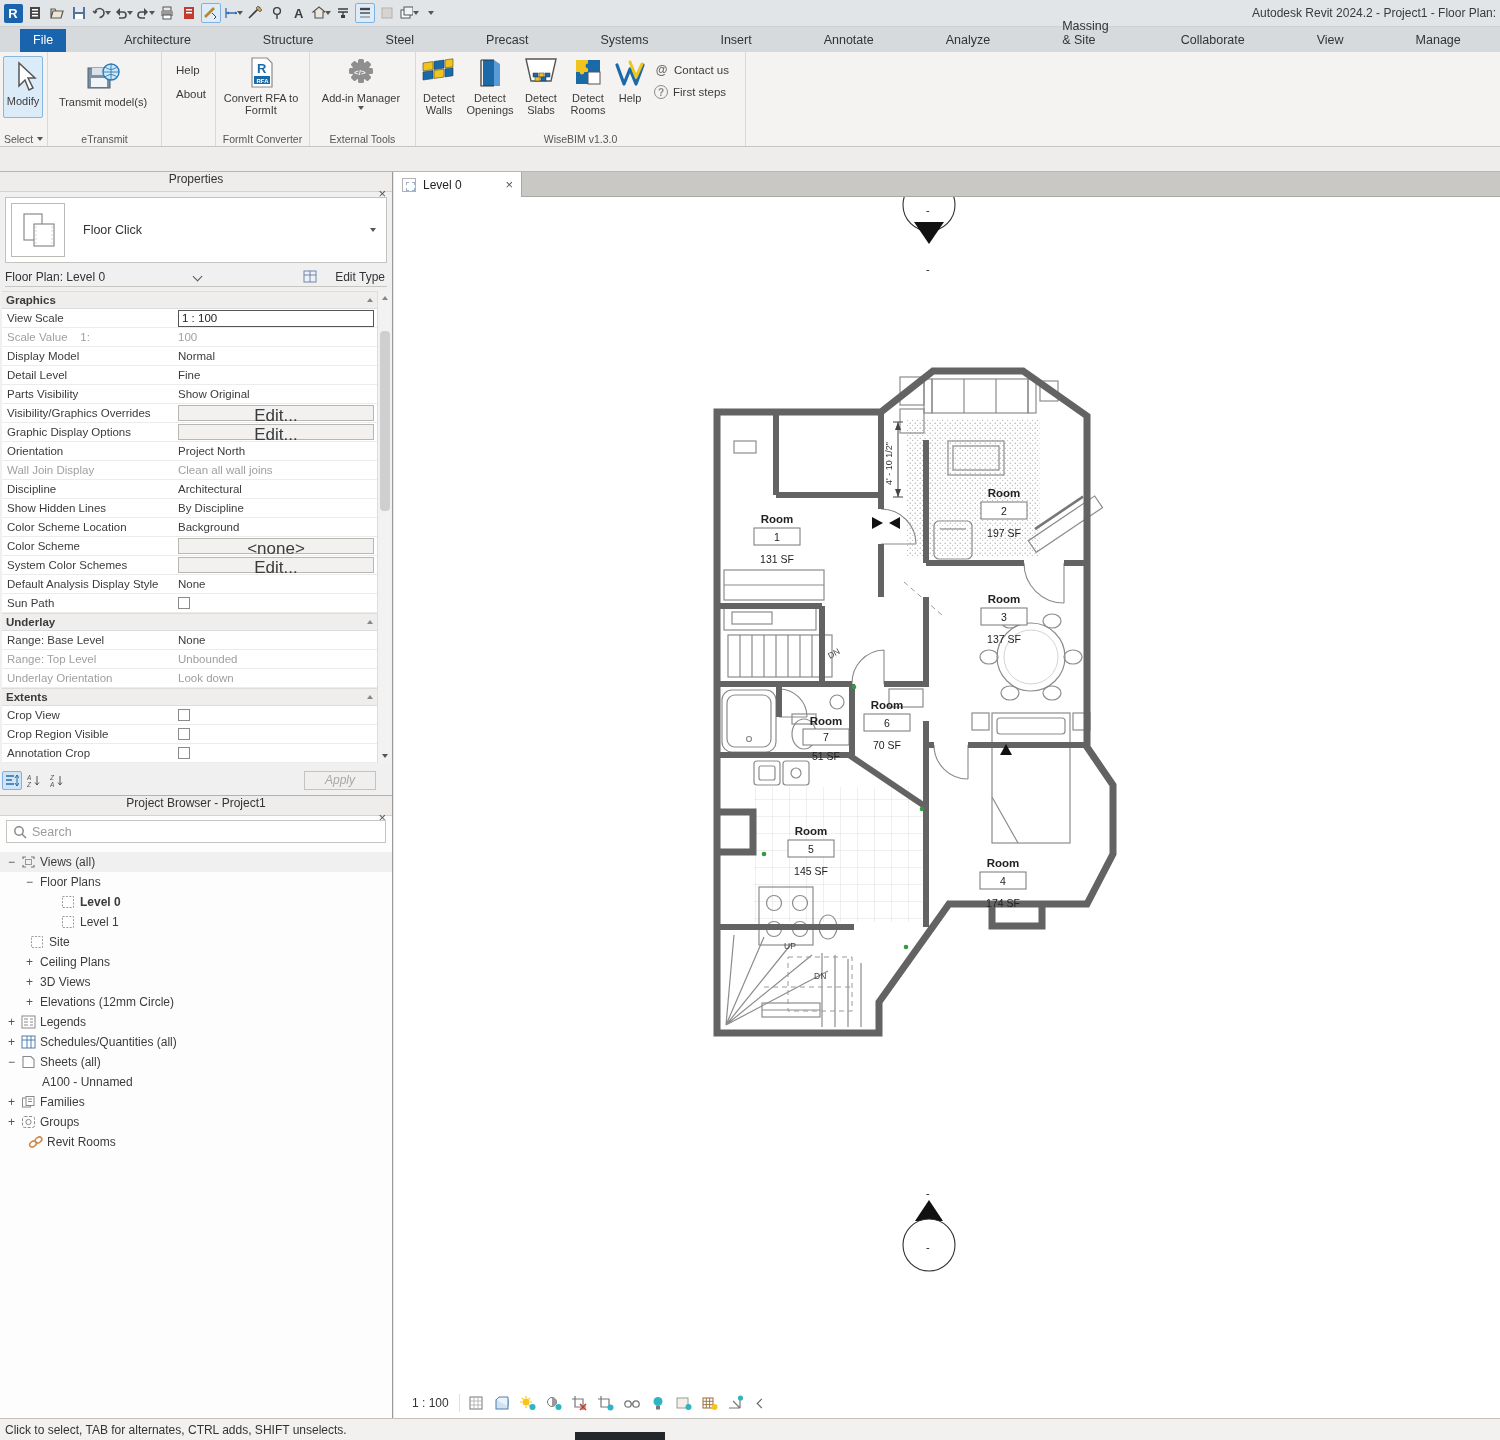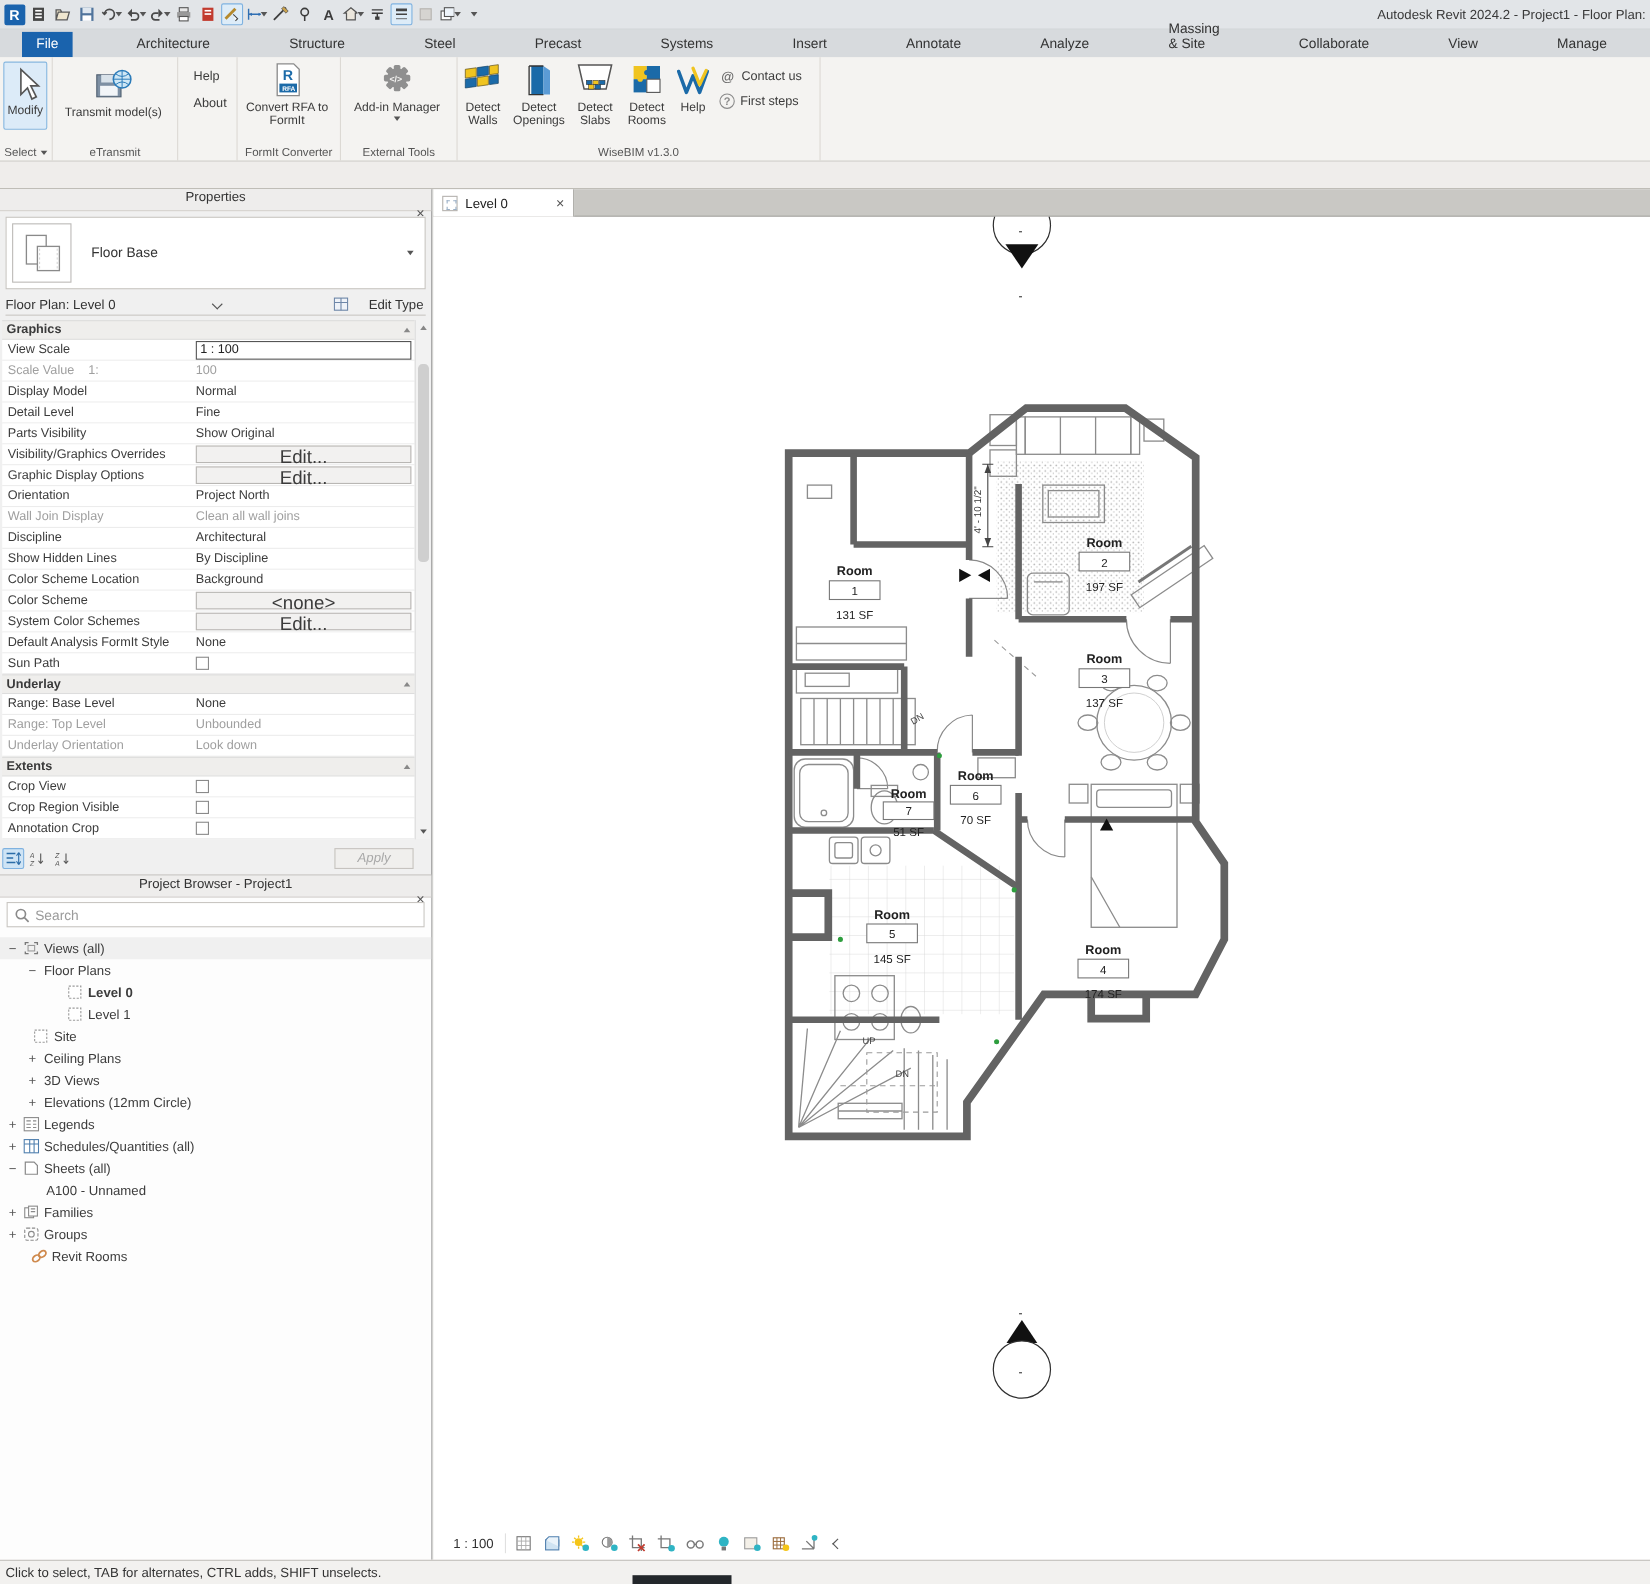--- a/index.html
+++ b/index.html
@@ -420,21 +420,21 @@
       <span class="x">×</span>
     </div>
     <div class="typesel">
       <div class="thumb">
         <svg width="52" height="52">
             <rect x="12" y="10" width="18" height="26" fill="none" stroke="#8a8a8a" stroke-width="1.2"></rect>
             <rect x="22" y="20" width="20" height="22" fill="#fff" stroke="#8a8a8a" stroke-width="1.2"></rect>
             <path d="M24,22 V40 M40,22 V40" stroke="#c5c5c5" stroke-width=".7" stroke-dasharray="2 2"></path>
           </svg>
       </div>
-      <span class="typename">Floor Base</span>
+      <span class="typename">Floor Click</span>
       <span class="tridn" style="margin-left:auto;margin-right:10px;"></span>
     </div>
     <div class="instrow">
       <span>Floor Plan: Level 0</span>
       <span class="chev" style="margin-left:auto;margin-right:14px;transform:rotate(45deg);"></span>
       <span class="edittype">
         <svg width="14" height="13">
             <rect x="1" y="1" width="12" height="11" fill="#eef2f8" stroke="#6d86a8"></rect>
             <path d="M1,5 H13 M7,1 V12" stroke="#6d86a8" stroke-width="1"></path>
           </svg>
@@ -526,21 +526,21 @@
             <button class="pbtn">&lt;none&gt;</button>
           </span>
         </div>
       <div class="prow">
           <span class="plabel">System Color Schemes</span>
           <span class="pval">
             <button class="pbtn">Edit...</button>
           </span>
         </div>
       <div class="prow">
-          <span class="plabel">Default Analysis FormIt Style</span>
+          <span class="plabel">Default Analysis Display Style</span>
           <span class="pval">
             <span>None</span>
           </span>
         </div>
       <div class="prow">
           <span class="plabel">Sun Path</span>
           <span class="pval">
             <span class="cbx"></span>
           </span>
         </div>

